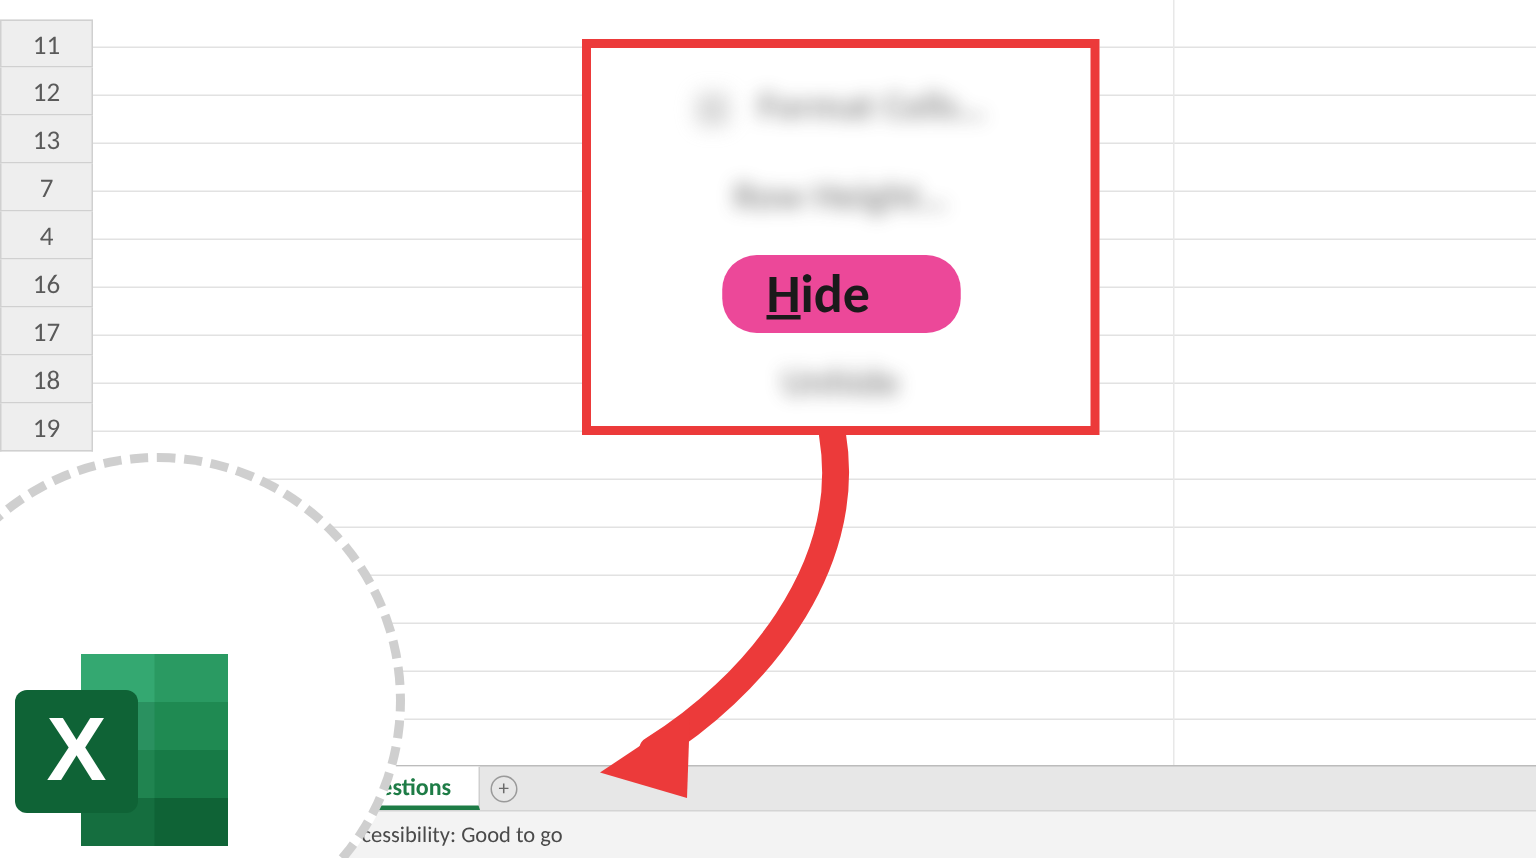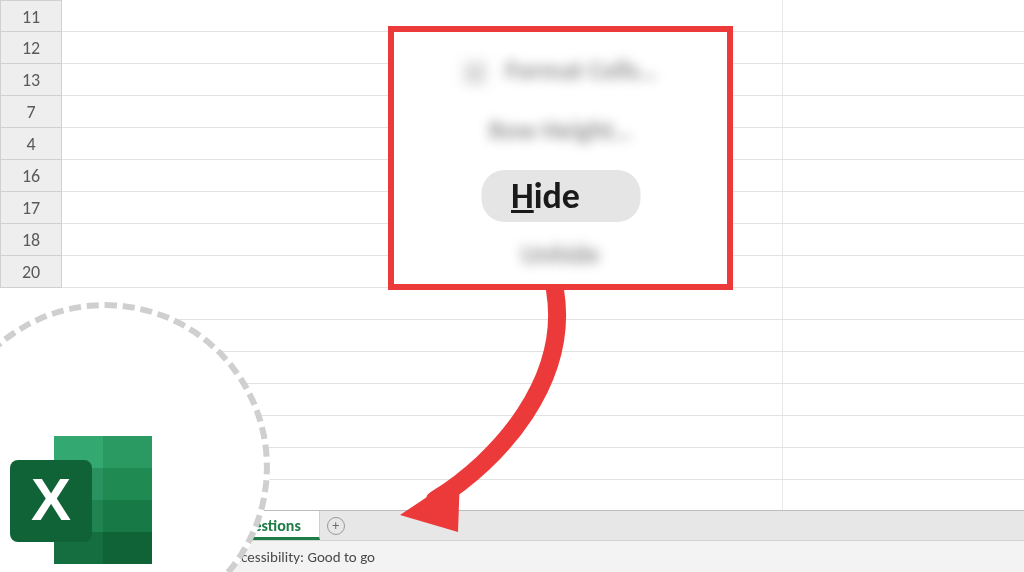--- a/index.html
+++ b/index.html
@@ -29,21 +29,21 @@
     height: 32px;
     border: 1px solid #d0d0d0;
     border-top: none;
     background: #eeeeee;
     color: #5a5a5a;
     font-size: 18px;
     line-height: 32px;
     text-align: center;
     position: relative;
   }
-  .row-header:first-child { border-top: 1px solid #d0d0d0; }
+  .row-header:first-child { border-top: 1px solid #d0d0d0; margin-top: 13px; }
 
   .cells {
     position: absolute;
     left: 62px; top: 0;
     right: 0;
     height: 100%;
   }
   .cell-row {
     height: 32px;
     border-bottom: 1px solid #e2e2e2;
@@ -71,21 +71,21 @@
     color: #3a3a3a;
     font-weight: 600;
     white-space: nowrap;
   }
   .menu-item.blur { filter: blur(6px); opacity: .55; font-size: 26px; }
   .menu-item.hide {
     top: 138px;
     font-size: 36px;
     font-weight: 700;
     color: #1a1a1a;
-    background: #e5e5e5;
+    background: #ec4899;
     padding: 4px 60px 4px 30px;
     text-align: left;
     border-radius: 23px;
   }
   .menu-item .ul { text-decoration: underline; }
   .menu-item .icon-blur {
     display:inline-block; width:22px; height:22px; background:#bbb;
     border-radius:4px; margin-right:14px; vertical-align:middle;
     filter: blur(3px);
   }
@@ -165,21 +165,21 @@
 <div class="grid">
   <div class="row-headers">
     <div class="row-header">11</div>
     <div class="row-header">12</div>
     <div class="row-header">13</div>
     <div class="row-header">7</div>
     <div class="row-header">4</div>
     <div class="row-header">16</div>
     <div class="row-header">17</div>
     <div class="row-header">18</div>
-    <div class="row-header">20</div>
+    <div class="row-header">19</div>
   </div>
   <div class="cells">
     <div class="col-line" style="left:720px"></div>
     <div class="cell-row"></div>
       <div class="cell-row"></div>
       <div class="cell-row"></div>
     <div class="cell-row"></div>
       <div class="cell-row"></div>
       <div class="cell-row"></div>
     <div class="cell-row"></div>

